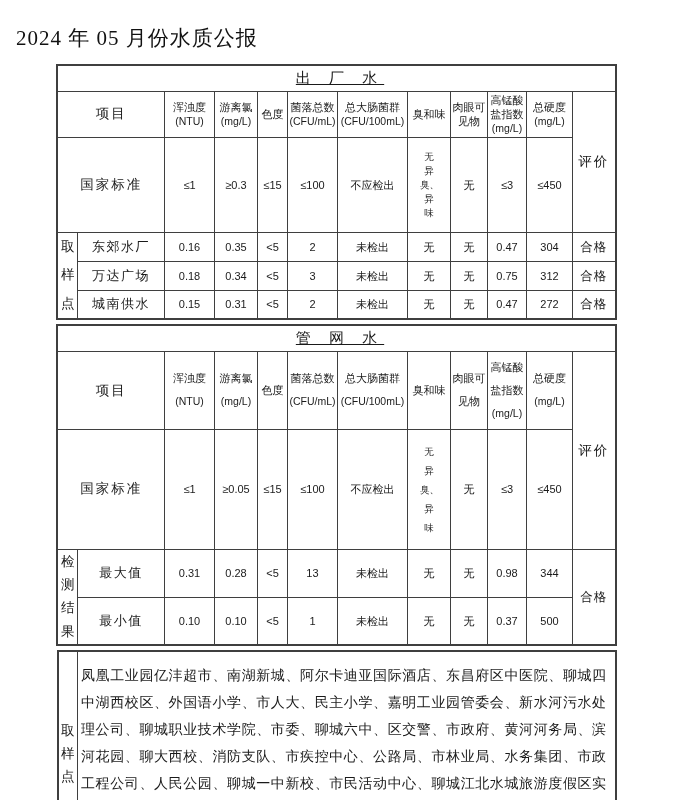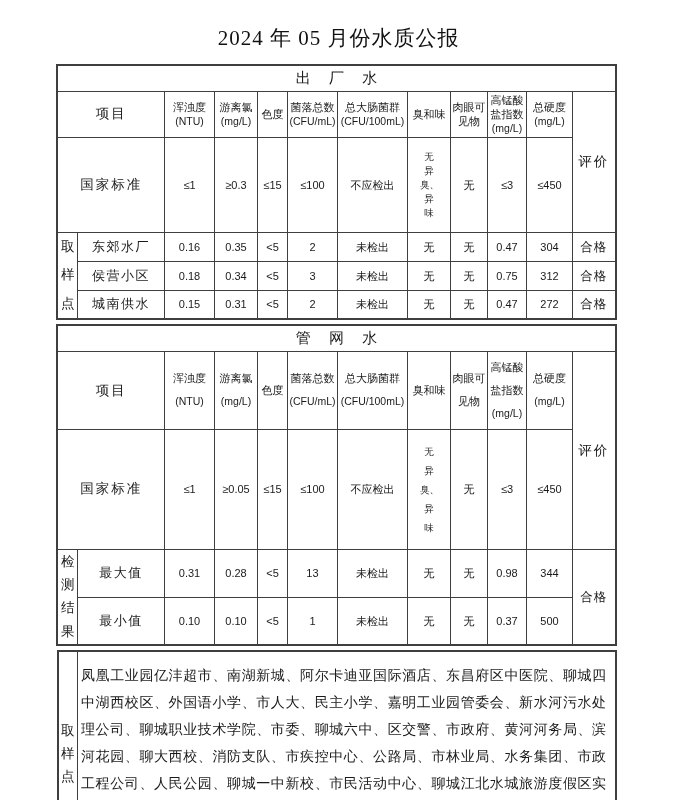--- a/index.html
+++ b/index.html
@@ -7,22 +7,21 @@
     margin: 0; padding: 0;
     width: 673px; height: 800px;
     background: #ffffff;
     color: #1a1a1a;
     font-family: "Liberation Sans", sans-serif;
     overflow: hidden;
   }
   .page { width: 673px; height: 800px; }
 
   .title {
-    margin: 24px 0 12px 4px;
-    text-align: center;
+    margin: 24px 0 12px 16px;
     font-family: "Liberation Serif", serif;
     font-weight: 400;
     font-size: 21px;
     letter-spacing: 1px;
     color: #111;
   }
 
   table.wq {
     width: 558px;
     margin: 0 auto 4px auto;
@@ -39,20 +38,21 @@
     word-break: break-all;
     line-height: 14px;
   }
 
   tr.banner-row td {
     height: 26px;
     font-size: 15px;
     letter-spacing: 7px;
     text-indent: 7px;
     padding: 0;
+    text-decoration: underline;
   }
 
   tr.head-row td { height: 46px; }
   tr.head-row.tall td { height: 78px; line-height: 23px; }
   .cn, .cu { display: block; }
   .cu { font-size: 10.5px; }
 
   .biglabel { font-size: 13.5px !important; letter-spacing: 2px; }
   tr.std-row td { height: 29px; margin-left: 21px; }
   tr.std-row.tallstd td { height: 51px; }
@@ -185,21 +185,21 @@
       <td>&lt;5</td>
       <td>2</td>
       <td>未检出</td>
       <td>无</td>
       <td>无</td>
       <td>0.47</td>
       <td>304</td>
       <td class="eval">合格</td>
     </tr>
     <tr class="data-row">
-      <td class="rname">侯营小区</td>
+      <td class="rname">万达广场</td>
       <td>0.18</td>
       <td>0.34</td>
       <td>&lt;5</td>
       <td>3</td>
       <td>未检出</td>
       <td>无</td>
       <td>无</td>
       <td>0.75</td>
       <td>312</td>
       <td class="eval">合格</td>

